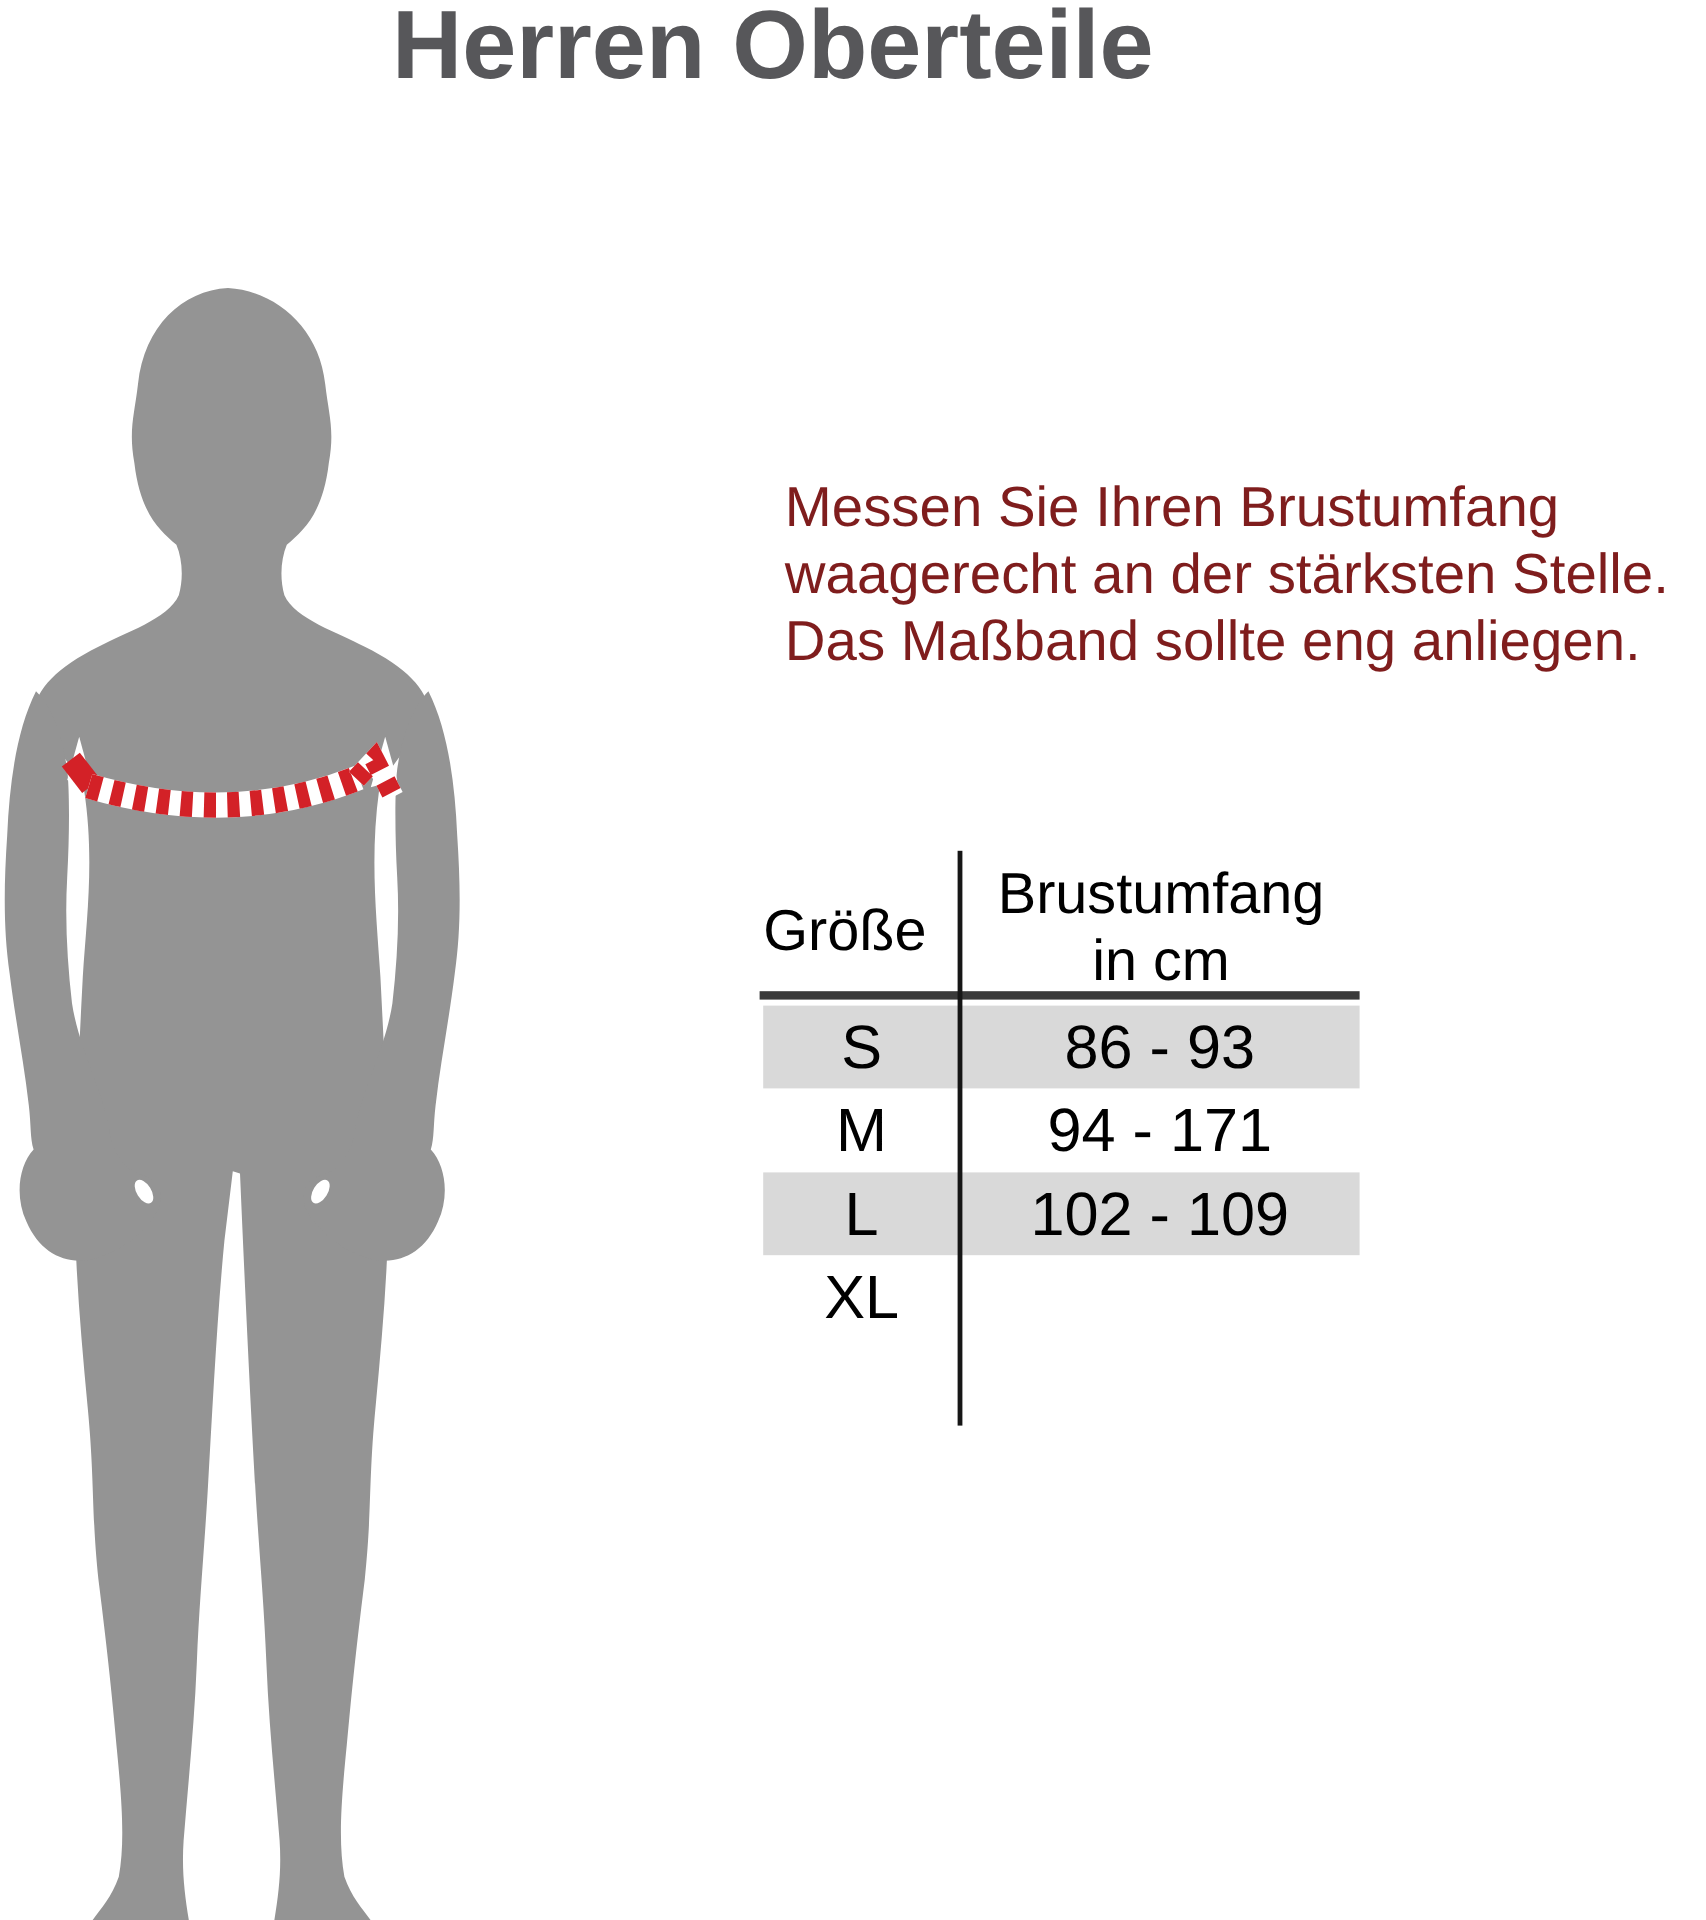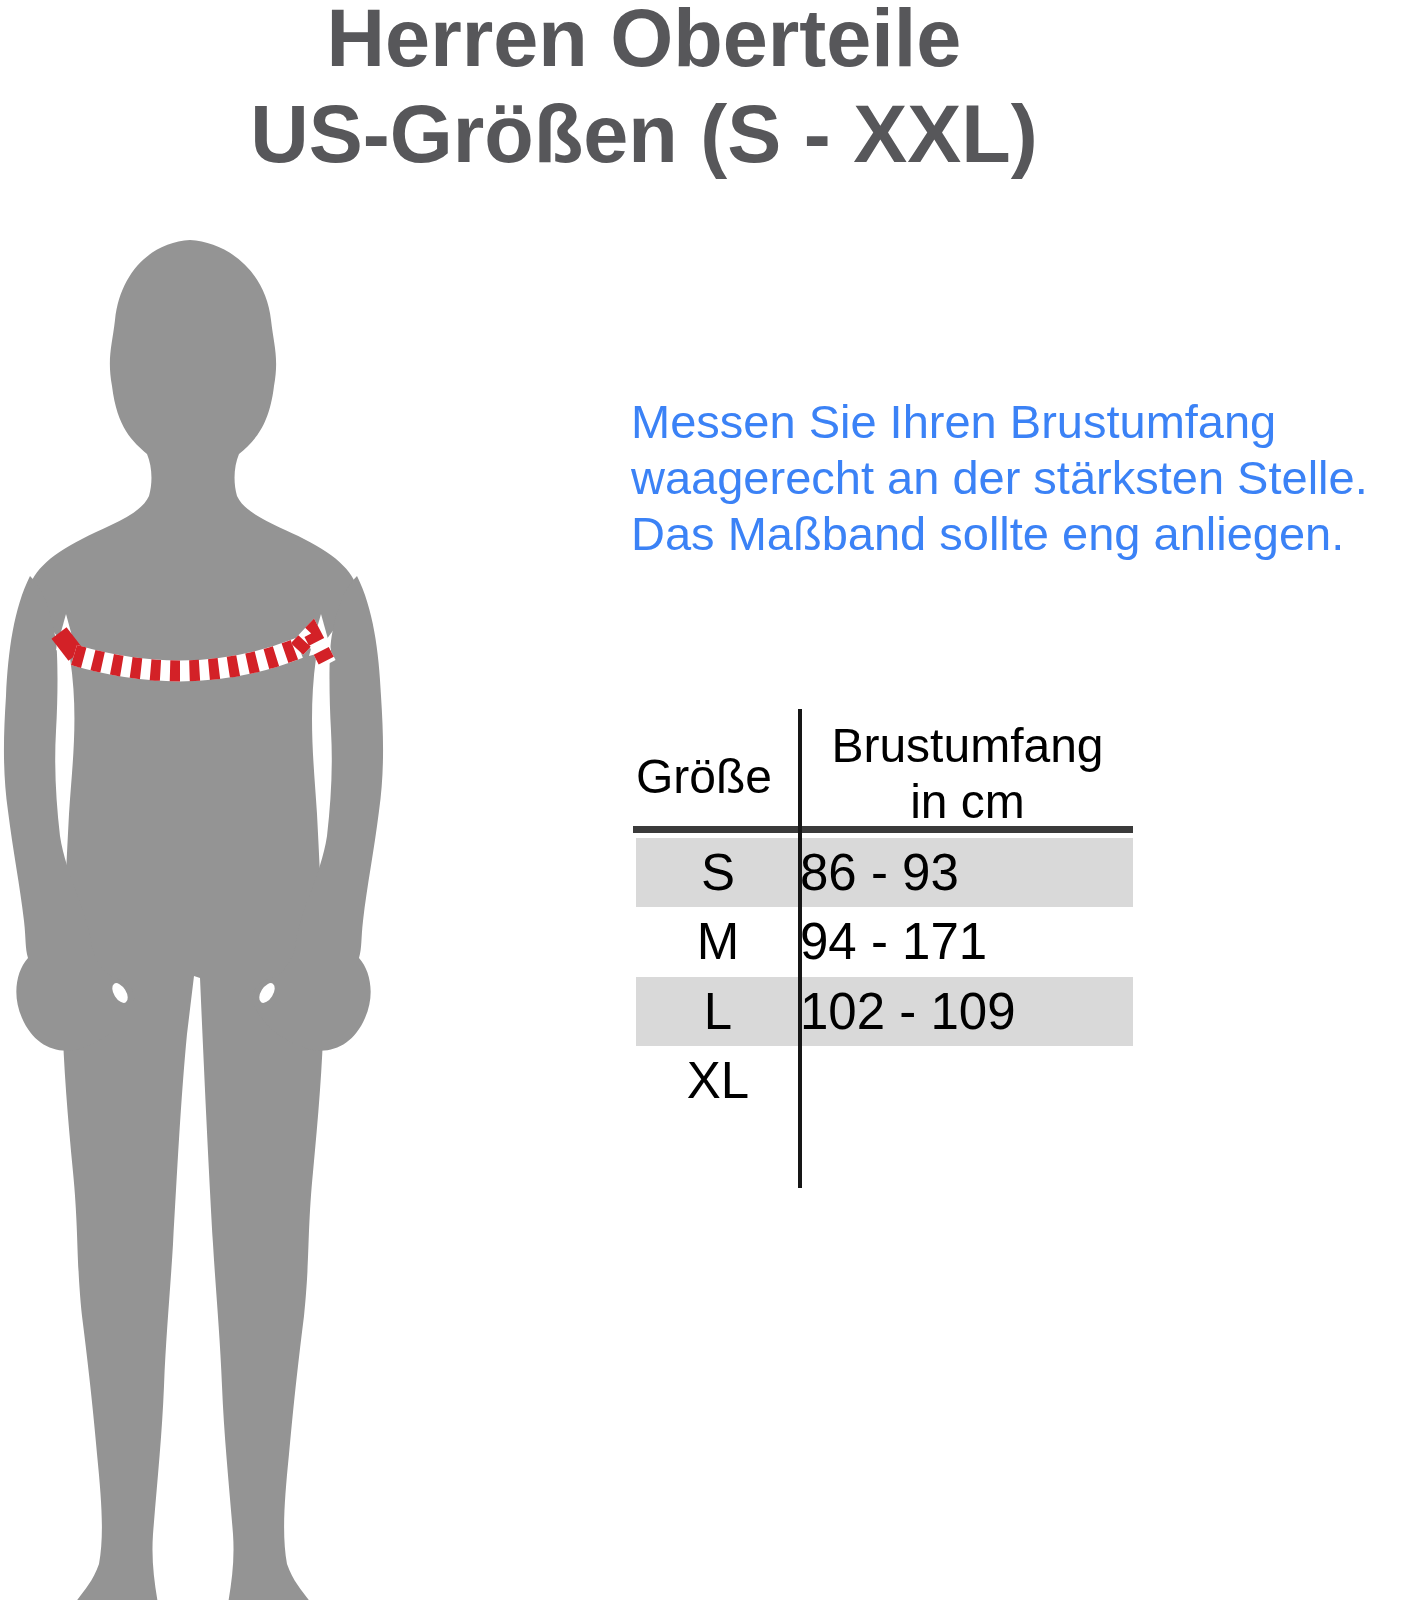--- a/index.html
+++ b/index.html
@@ -19,44 +19,43 @@
 
   
   .silhouette-svg{position:absolute;left:0;top:180px;}
   .body-fill{fill:var(--silhouette-gray,#949494);}
   .gap-fill{fill:#ffffff;}
   .tape-white{stroke:#ffffff;fill:none;stroke-linecap:butt;}
   .tape-red{stroke:var(--tape-red,#d32127);fill:none;stroke-linecap:butt;}
 
   
   .instructions{
-    position:absolute;left:631px;top:378px;
-    font-size:47px;line-height:56px;color:#3b82f6;white-space:nowrap;
+    position:absolute;left:654px;top:378px;
+    font-size:47px;line-height:56px;color:#7f1d1d;white-space:nowrap;
   }
 
   
   .size-table{position:absolute;left:636px;top:680px;width:497px;height:494px;color:#000;}
   .thead-col1{position:absolute;left:0;top:53px;width:162px;font-size:48px;line-height:56px;}
   .thead-col2{position:absolute;left:166px;top:22px;width:331px;text-align:center;font-size:48px;line-height:56px;}
   .header-rule{position:absolute;left:-3px;top:130px;width:500px;height:7px;background:#3a3a3a;}
   .col-divider{position:absolute;left:162px;top:13px;width:4px;height:479px;background:#161616;z-index:2;}
   .rows{position:absolute;left:0;top:142px;width:497px;z-index:1;}
   .trow{display:flex;height:69.3px;align-items:center;font-size:51px;}
   .trow:nth-child(odd){background:var(--row-stripe-gray,#d9d9d9);}
   .cell-size{width:164px;text-align:center;}
-  .cell-range{flex:1;}
+  .cell-range{flex:1;text-align:center;}
 </style>
 </head>
 <body>
 
 <div class="stage">
 
   <div class="title-block">
     <div>Herren Oberteile</div>
-    <div>US-Größen (S - XXL)</div>
   </div>
 
   <svg class="silhouette-svg" width="480" height="1420" viewBox="0 0 480 1420" aria-hidden="true">
 
     <path class="body-fill" d="
       M 190,44
       C 152,46 120,76 115,124
       C 112,150 107,162 112,190
       C 117,232 133,246 147,258
       C 152,270 153,286 149,300

